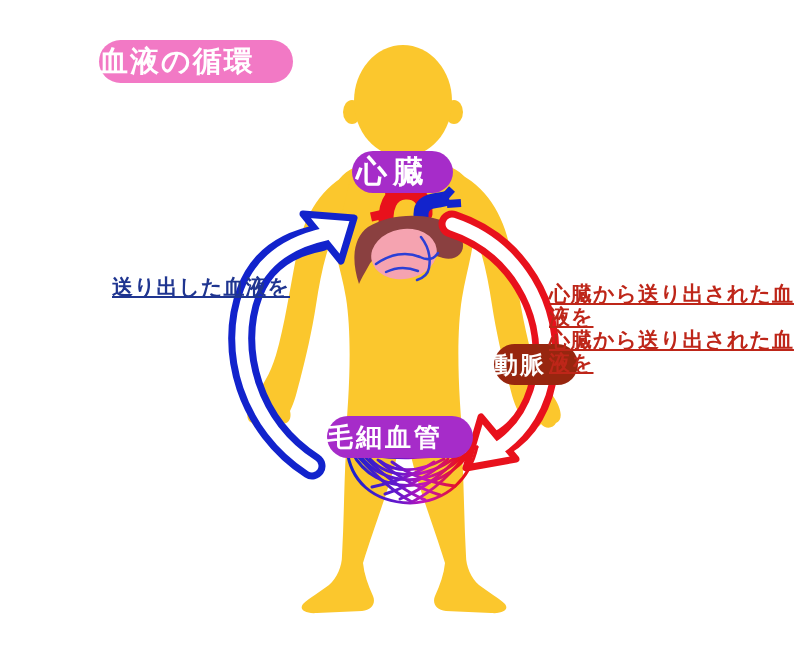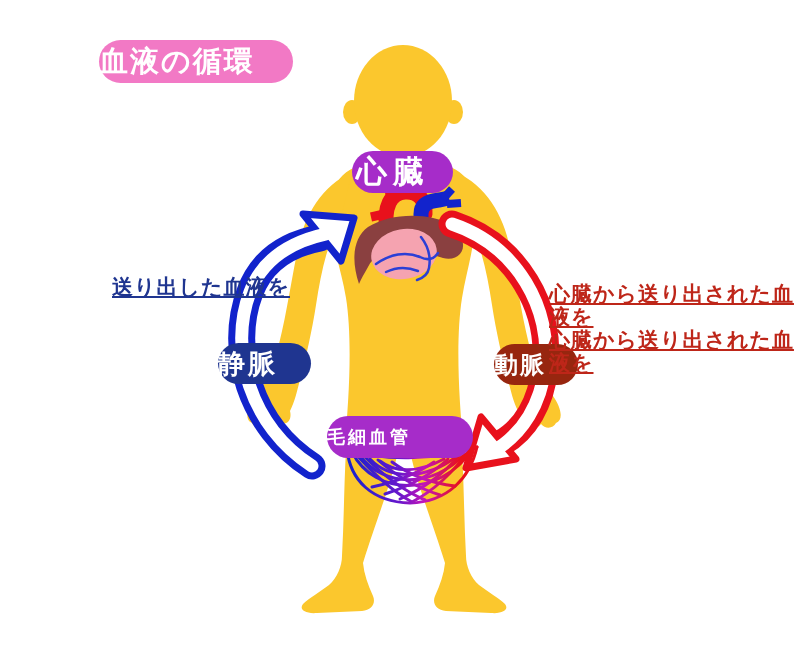--- a/index.html
+++ b/index.html
@@ -14,21 +14,21 @@
   }
   .title-pill{left:99px;top:28px;width:194px;height:43px;background:var(--title-pink);
     font-size:29px;letter-spacing:2px;}
   .heart-pill{left:352px;top:139px;width:97px;height:42px;background:var(--label-purple);
     font-size:31px;letter-spacing:6px;padding-left:4px;}
   .vein-pill{left:218px;top:331px;width:93px;height:41px;background:var(--vein-navy);
     font-size:27px;letter-spacing:3px;}
   .artery-pill{left:494px;top:332px;width:84px;height:41px;background:var(--artery-dark-red);
     font-size:24px;letter-spacing:2px;}
   .capillary-pill{left:327px;top:404px;width:146px;height:42px;background:var(--label-purple);
-    font-size:18px;letter-spacing:3px;}
+    font-size:26px;letter-spacing:3px;}
   .note{position:absolute;font-weight:bold;font-size:21px;line-height:23px;letter-spacing:1px;text-decoration:underline;}
   .vein-note{left:112px;top:276px;color:var(--note-blue);}
   .artery-note{left:549px;top:283px;color:var(--note-red);}
   .fill-body{fill:var(--body-yellow);}
   .heart-aorta{stroke:var(--arrow-red);fill:none;stroke-width:15;stroke-linecap:round;}
   .heart-stub{stroke:var(--arrow-red);fill:none;stroke-width:9;}
   .heart-pulmonary{stroke:var(--arrow-blue);fill:none;stroke-width:15;}
   .heart-prong{stroke:var(--arrow-blue);fill:none;stroke-width:8;}
   .heart-maroon{fill:var(--heart-maroon);}
   .heart-pink{fill:var(--heart-pink);}
@@ -133,23 +133,20 @@
   </svg>
 
   <div class="pill title-pill">
     <span>血液の循環</span>
   </div>
 
   <div class="pill heart-pill">
     <span>心臓</span>
   </div>
 
-  <div class="pill vein-pill">
-    <span>静脈</span>
-  </div>
 
   <div class="pill artery-pill">
     <span>動脈</span>
   </div>
 
   <div class="pill capillary-pill">
     <span>毛細血管</span>
   </div>
 
   <div class="note vein-note">

